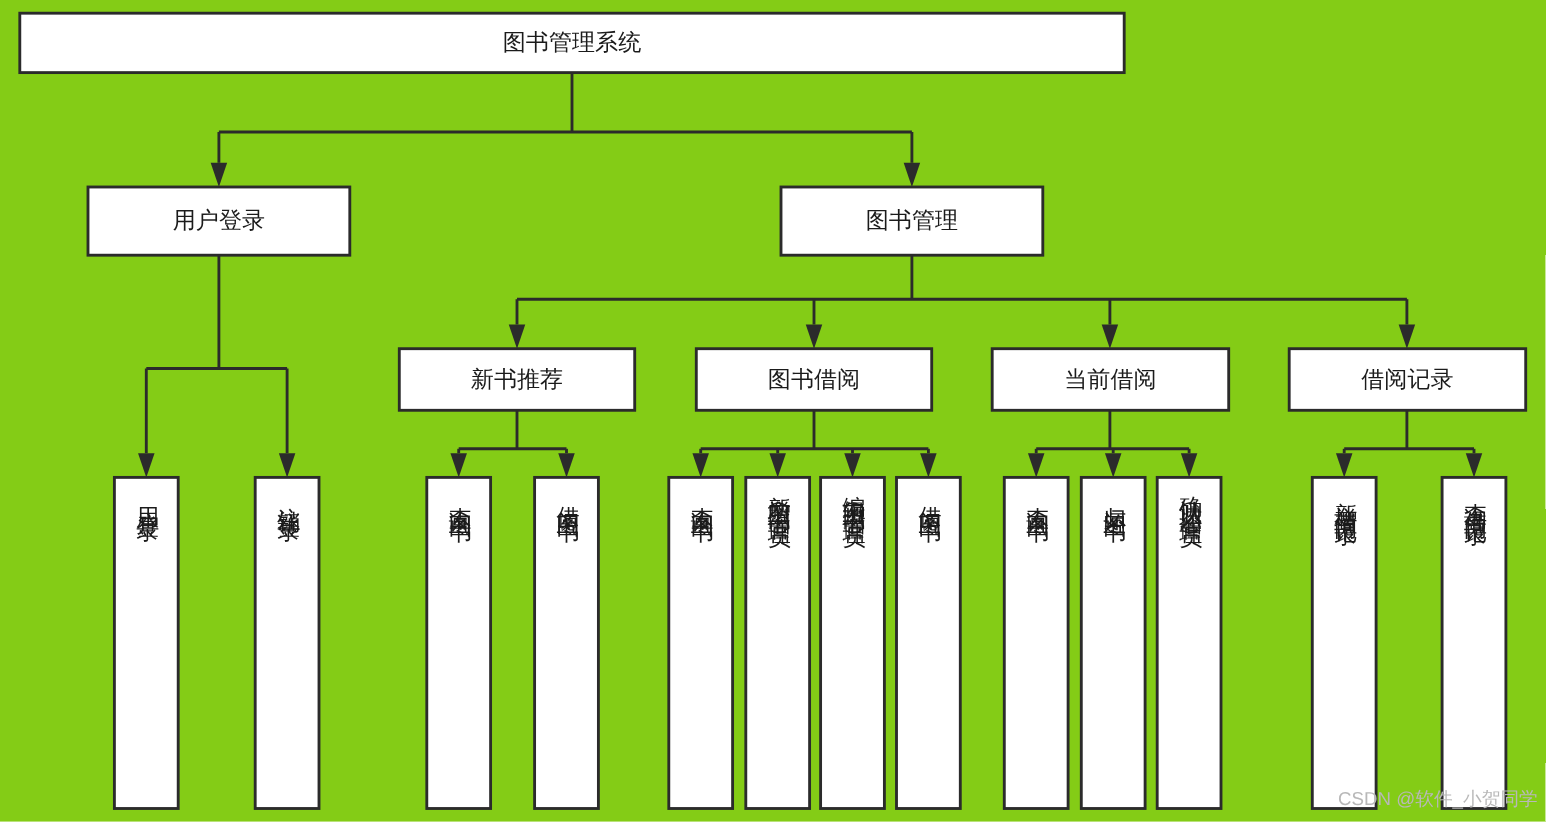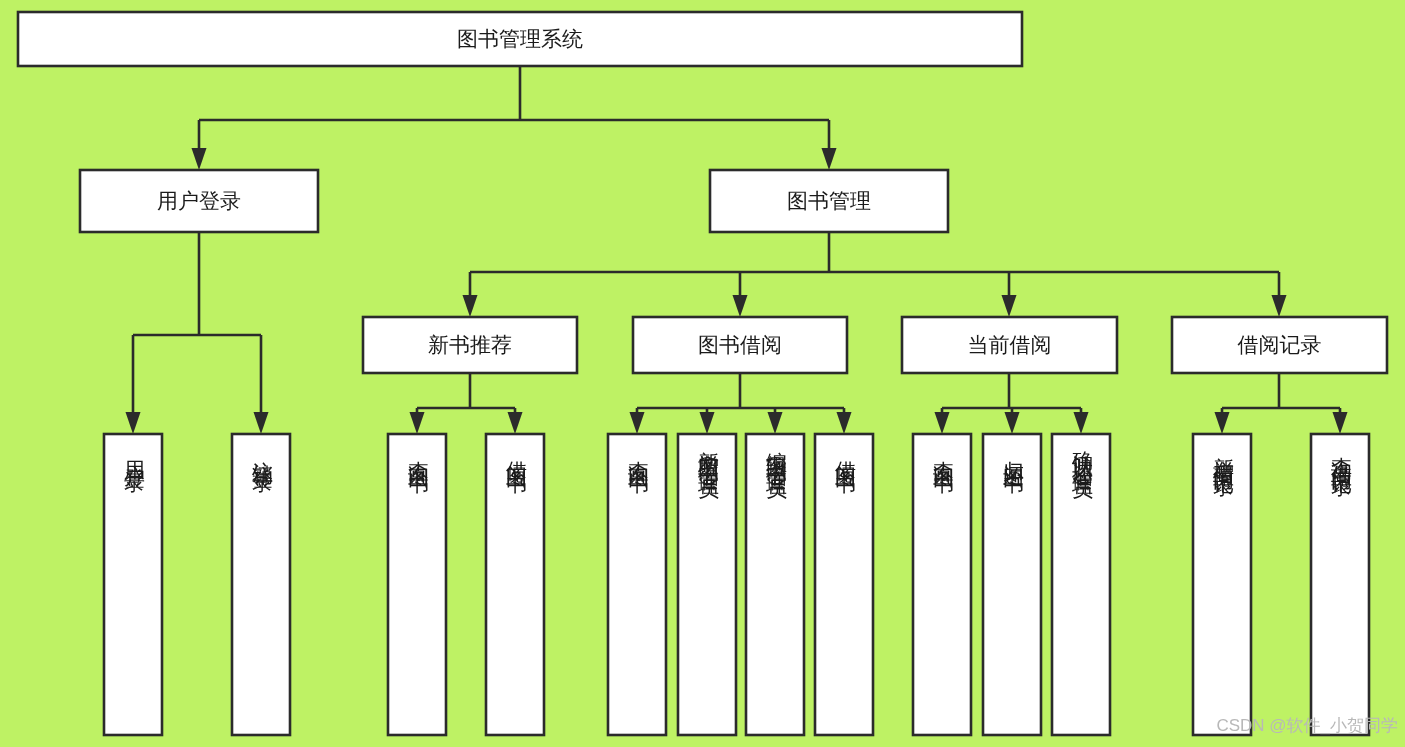--- a/index.html
+++ b/index.html
@@ -8,21 +8,21 @@
     padding: 0;
     background: #ffffff;
   }
   body {
     font-family: "Liberation Sans", "DejaVu Sans", sans-serif;
   }
   #diagram-root {
     position: relative;
     width: 1405px;
     height: 747px;
-    background: #bef264;
+    background: #84cc16;
     overflow: hidden;
     text-decoration: underline;
   }
   svg.diagram-canvas {
     position: absolute;
     left: 0;
     top: 0;
     width: 1405px;
     height: 747px;
     display: block;

